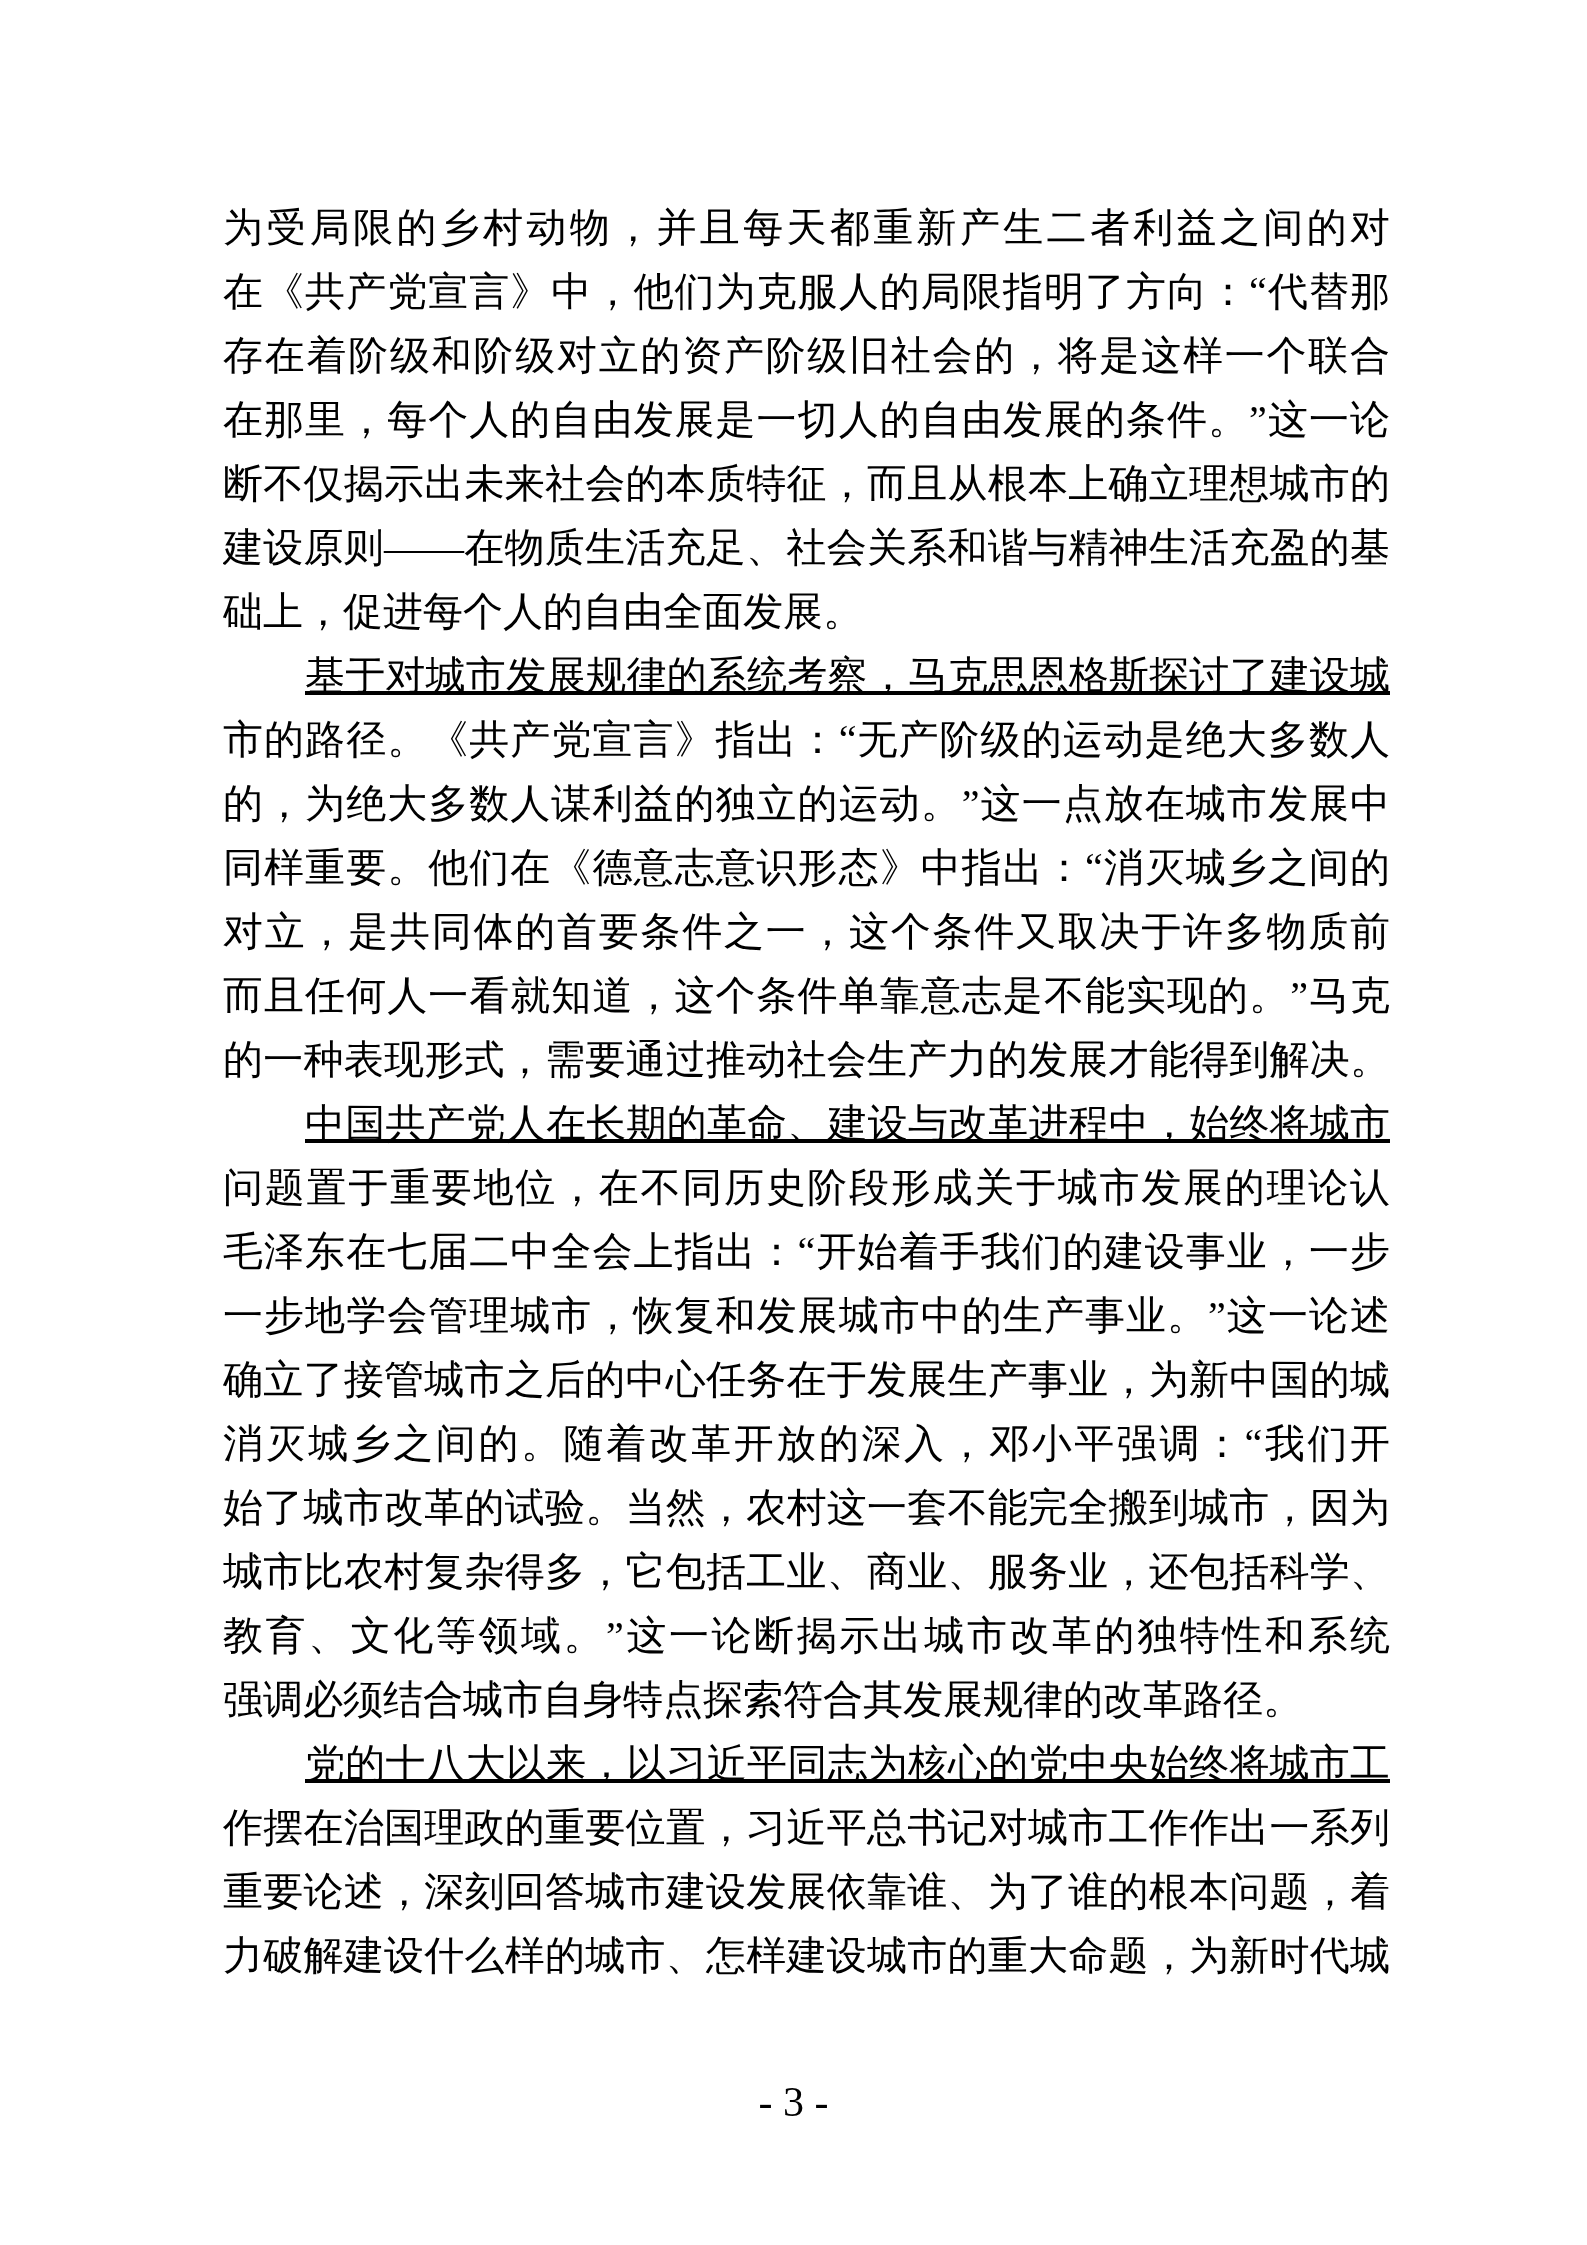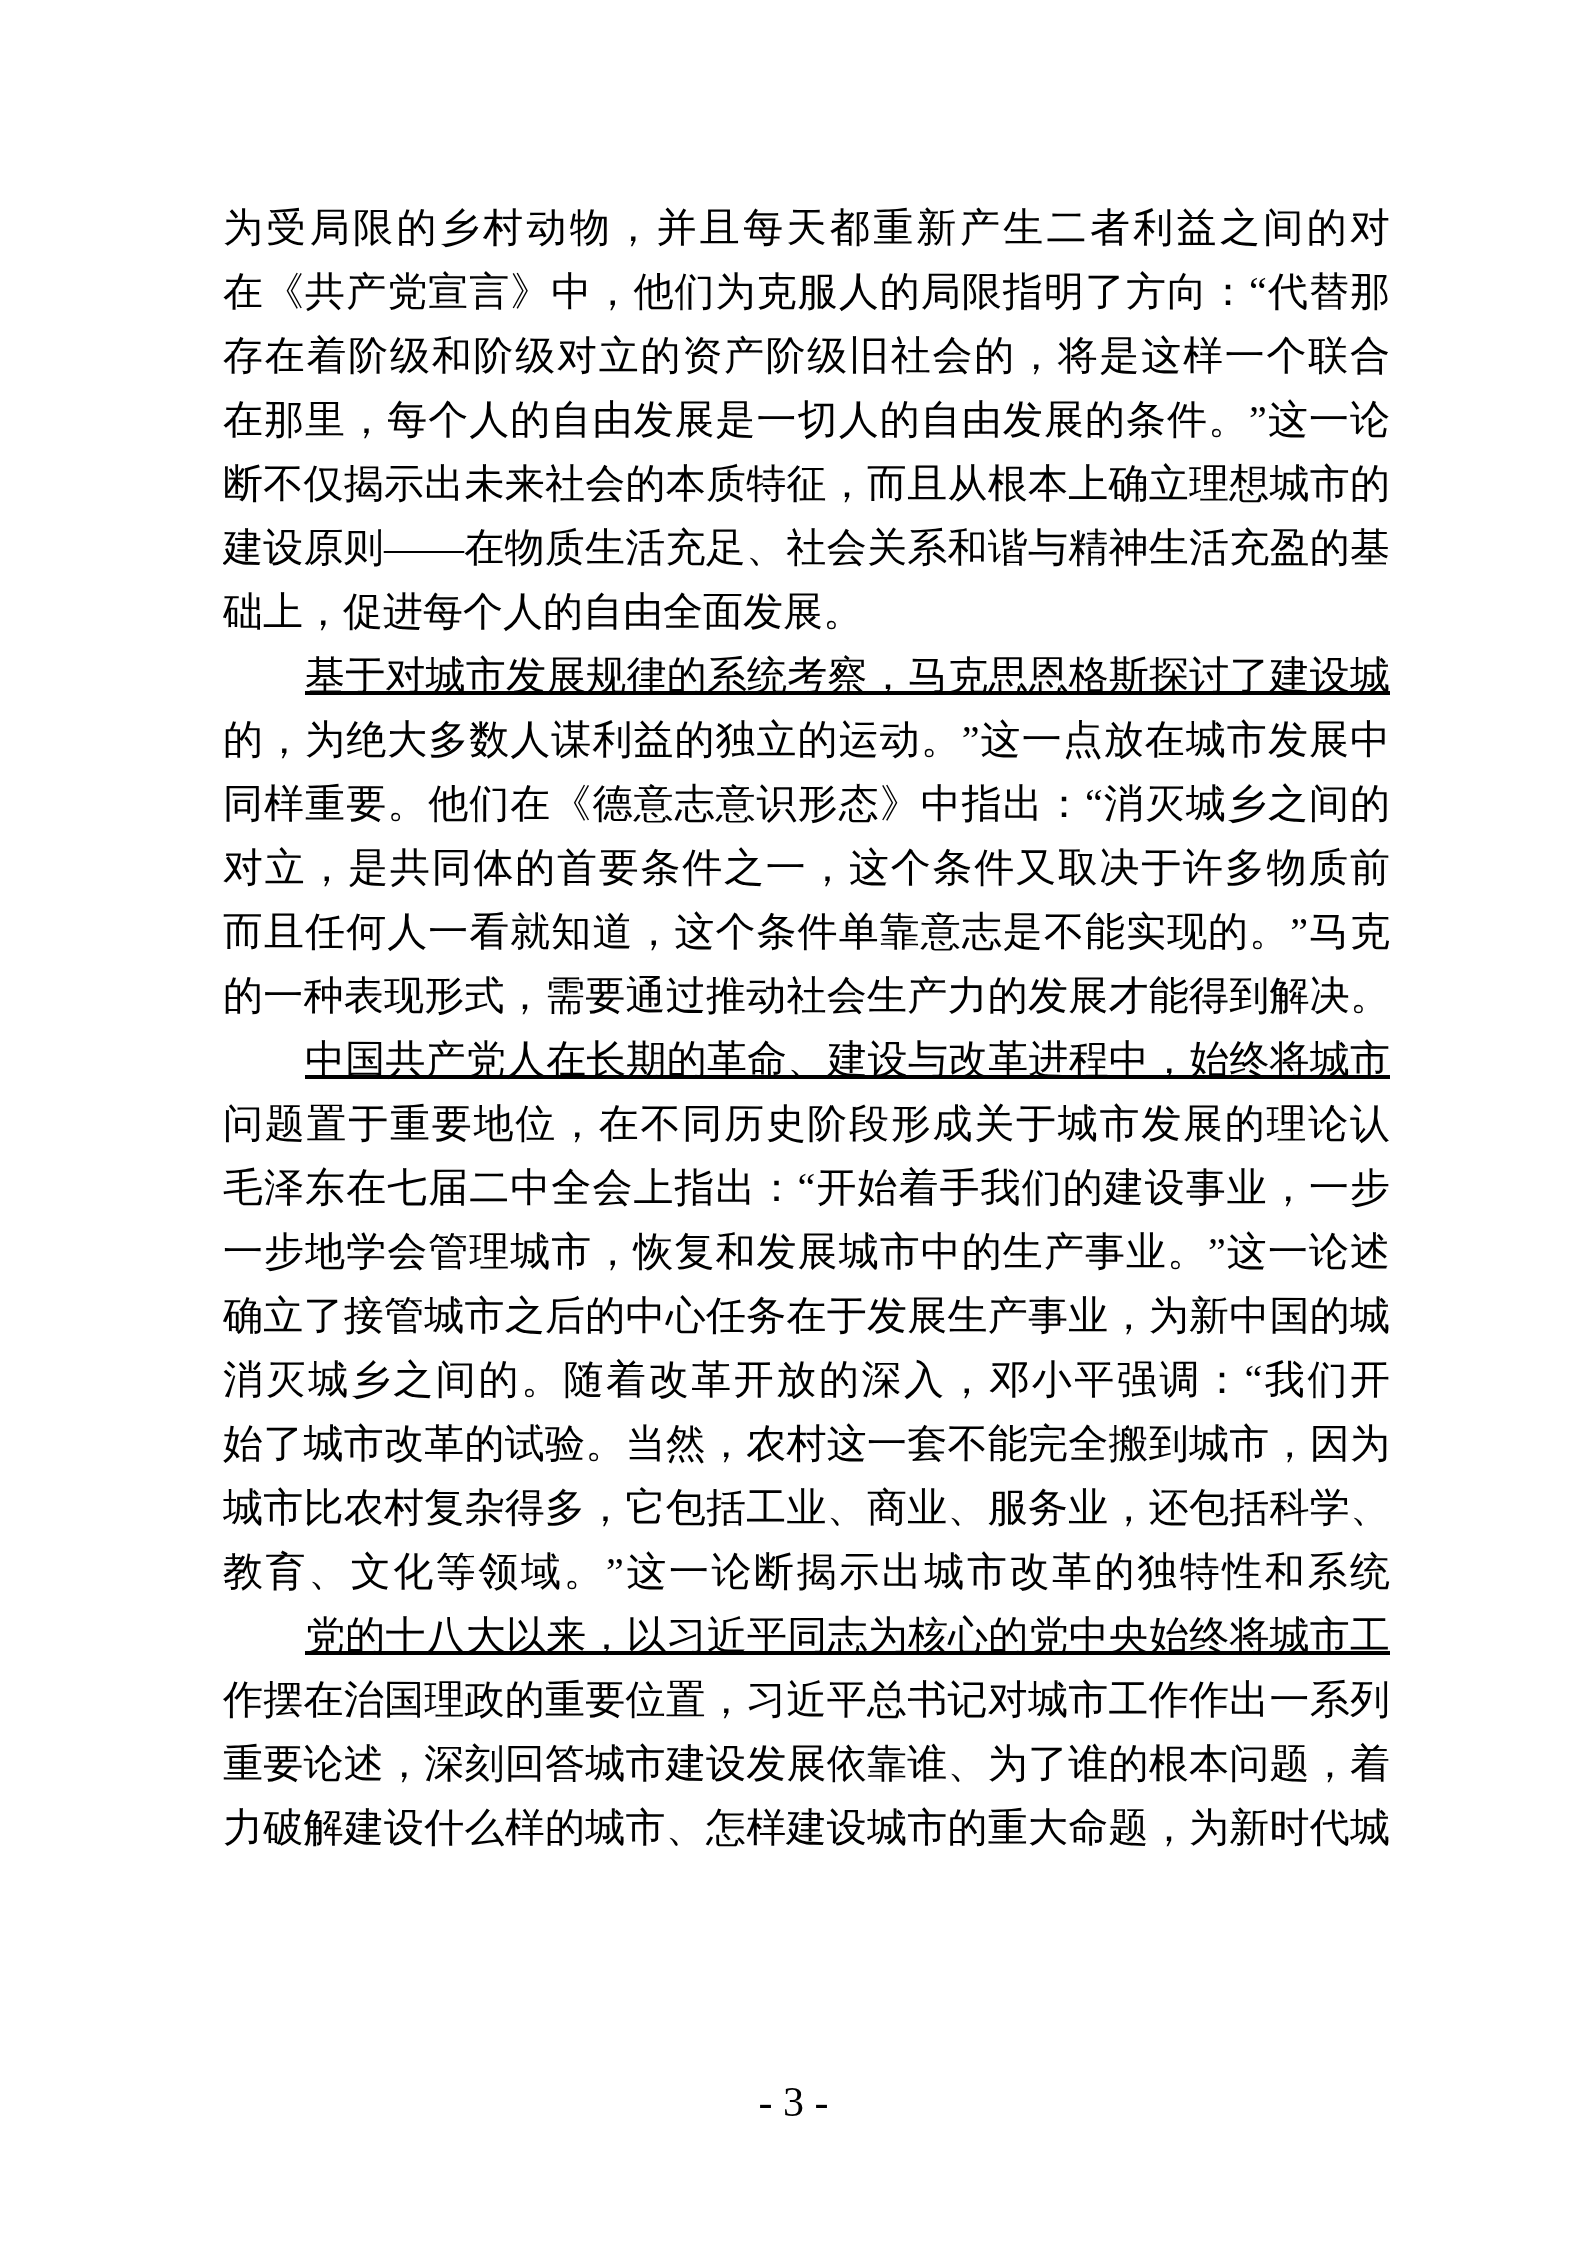--- a/index.html
+++ b/index.html
@@ -59,33 +59,35 @@
 <div class="page">
   <div class="text-body">
       <div class="line justify">为受局限的乡村动物，并且每天都重新产生二者利益之间的对立”。</div>
       <div class="line justify">在《共产党宣言》中，他们为克服人的局限指明了方向：“代替那</div>
       <div class="line justify">存在着阶级和阶级对立的资产阶级旧社会的，将是这样一个联合体，</div>
       <div class="line justify">在那里，每个人的自由发展是一切人的自由发展的条件。”这一论</div>
       <div class="line justify">断不仅揭示出未来社会的本质特征，而且从根本上确立理想城市的</div>
       <div class="line justify">建设原则——在物质生活充足、社会关系和谐与精神生活充盈的基</div>
       <div class="line">础上，促进每个人的自由全面发展。</div>
       <div class="line indent justify">基于对城市发展规律的系统考察，马克思恩格斯探讨了建设城</div>
+      <div class="line justify">市的路径。《共产党宣言》指出：“无产阶级的运动是绝大多数人</div>
       <div class="line justify">的，为绝大多数人谋利益的独立的运动。”这一点放在城市发展中</div>
       <div class="line justify">同样重要。他们在《德意志意识形态》中指出：“消灭城乡之间的</div>
       <div class="line justify">对立，是共同体的首要条件之一，这个条件又取决于许多物质前提，</div>
       <div class="line justify">而且任何人一看就知道，这个条件单靠意志是不能实现的。”马克</div>
       <div class="line justify">的一种表现形式，需要通过推动社会生产力的发展才能得到解决。</div>
       <div class="line indent justify">中国共产党人在长期的革命、建设与改革进程中，始终将城市</div>
       <div class="line justify">问题置于重要地位，在不同历史阶段形成关于城市发展的理论认识。</div>
       <div class="line justify">毛泽东在七届二中全会上指出：“开始着手我们的建设事业，一步</div>
       <div class="line justify">一步地学会管理城市，恢复和发展城市中的生产事业。”这一论述</div>
       <div class="line justify">确立了接管城市之后的中心任务在于发展生产事业，为新中国的城</div>
       <div class="line justify">消灭城乡之间的。随着改革开放的深入，邓小平强调：“我们开</div>
       <div class="line justify">始了城市改革的试验。当然，农村这一套不能完全搬到城市，因为</div>
       <div class="line justify">城市比农村复杂得多，它包括工业、商业、服务业，还包括科学、</div>
       <div class="line justify">教育、文化等领域。”这一论断揭示出城市改革的独特性和系统性，</div>
+      <div class="line">强调必须结合城市自身特点探索符合其发展规律的改革路径。</div>
       <div class="line indent justify">党的十八大以来，以习近平同志为核心的党中央始终将城市工</div>
       <div class="line justify">作摆在治国理政的重要位置，习近平总书记对城市工作作出一系列</div>
       <div class="line justify">重要论述，深刻回答城市建设发展依靠谁、为了谁的根本问题，着</div>
       <div class="line justify">力破解建设什么样的城市、怎样建设城市的重大命题，为新时代城</div>
     </div>
   <div class="page-number">- 3 -</div>
 </div>
 
 </body></html>

